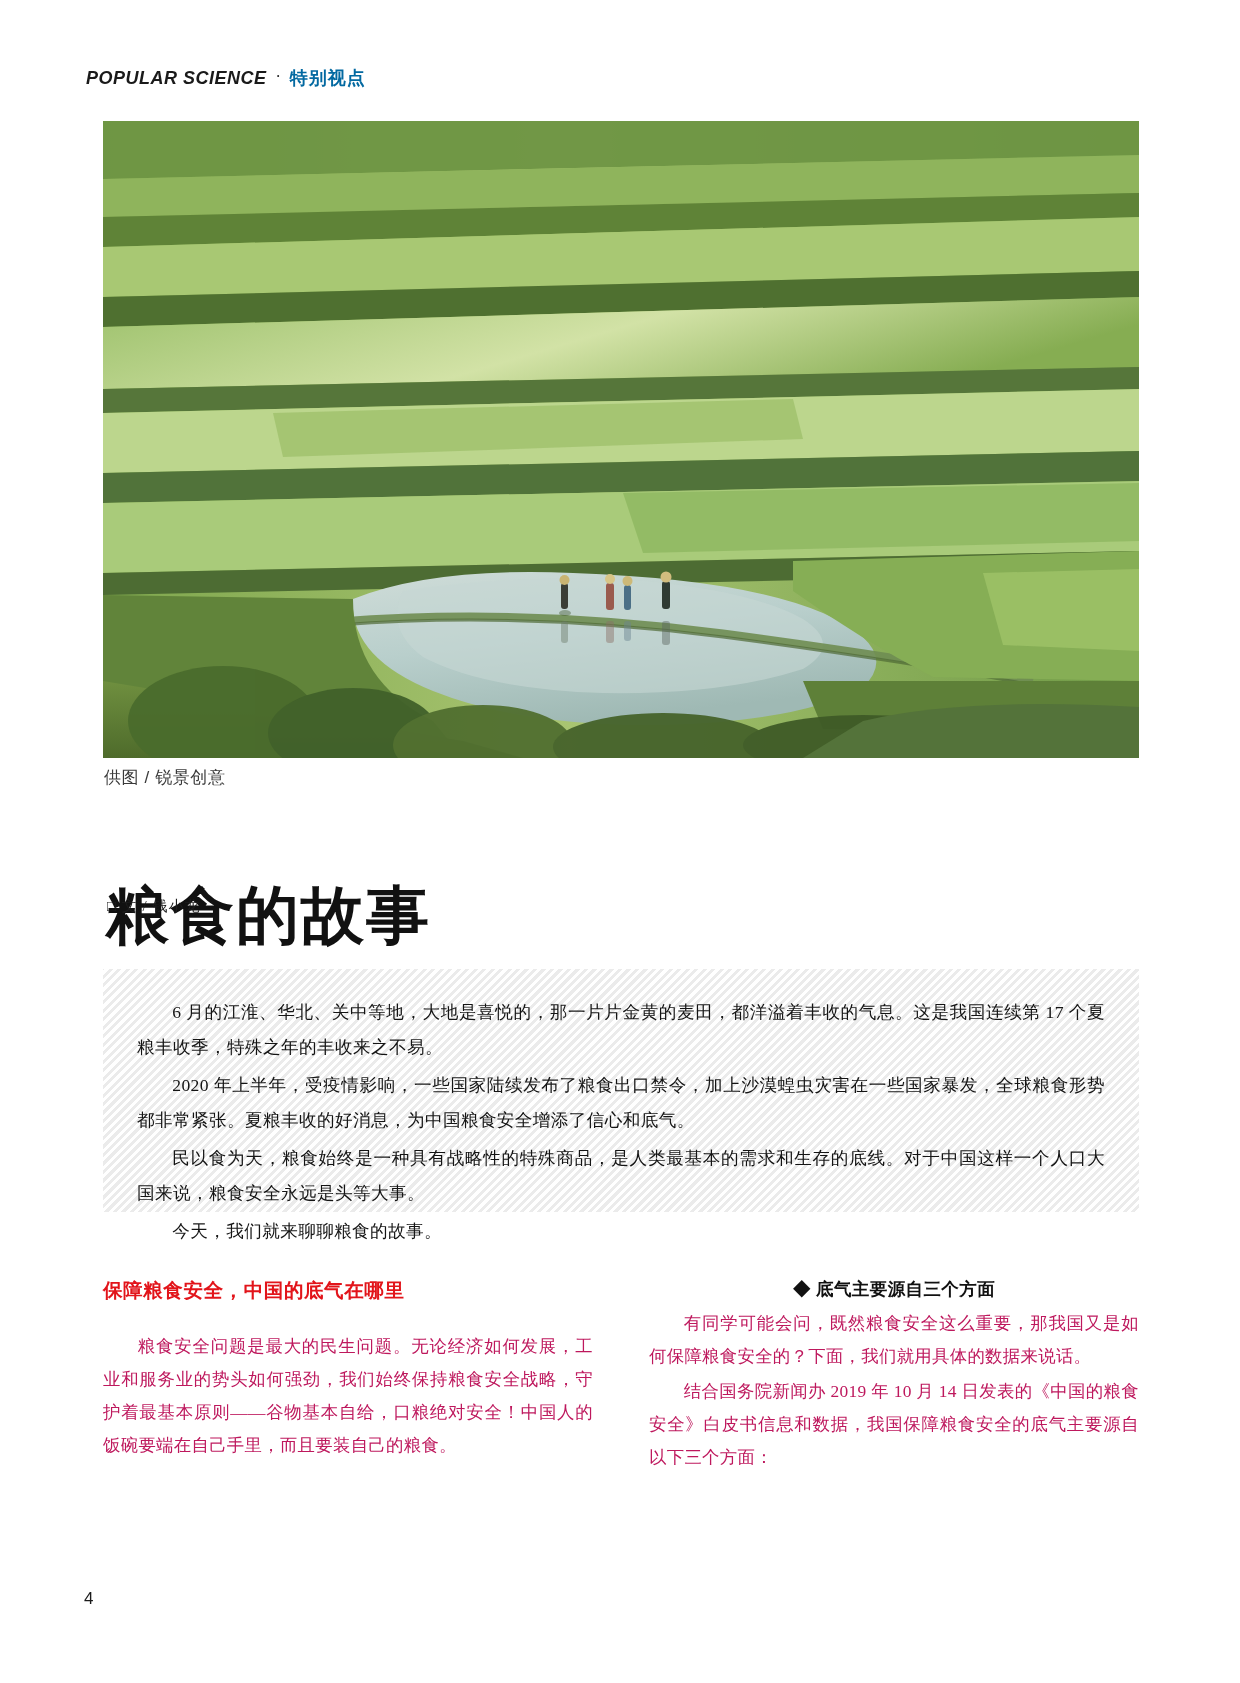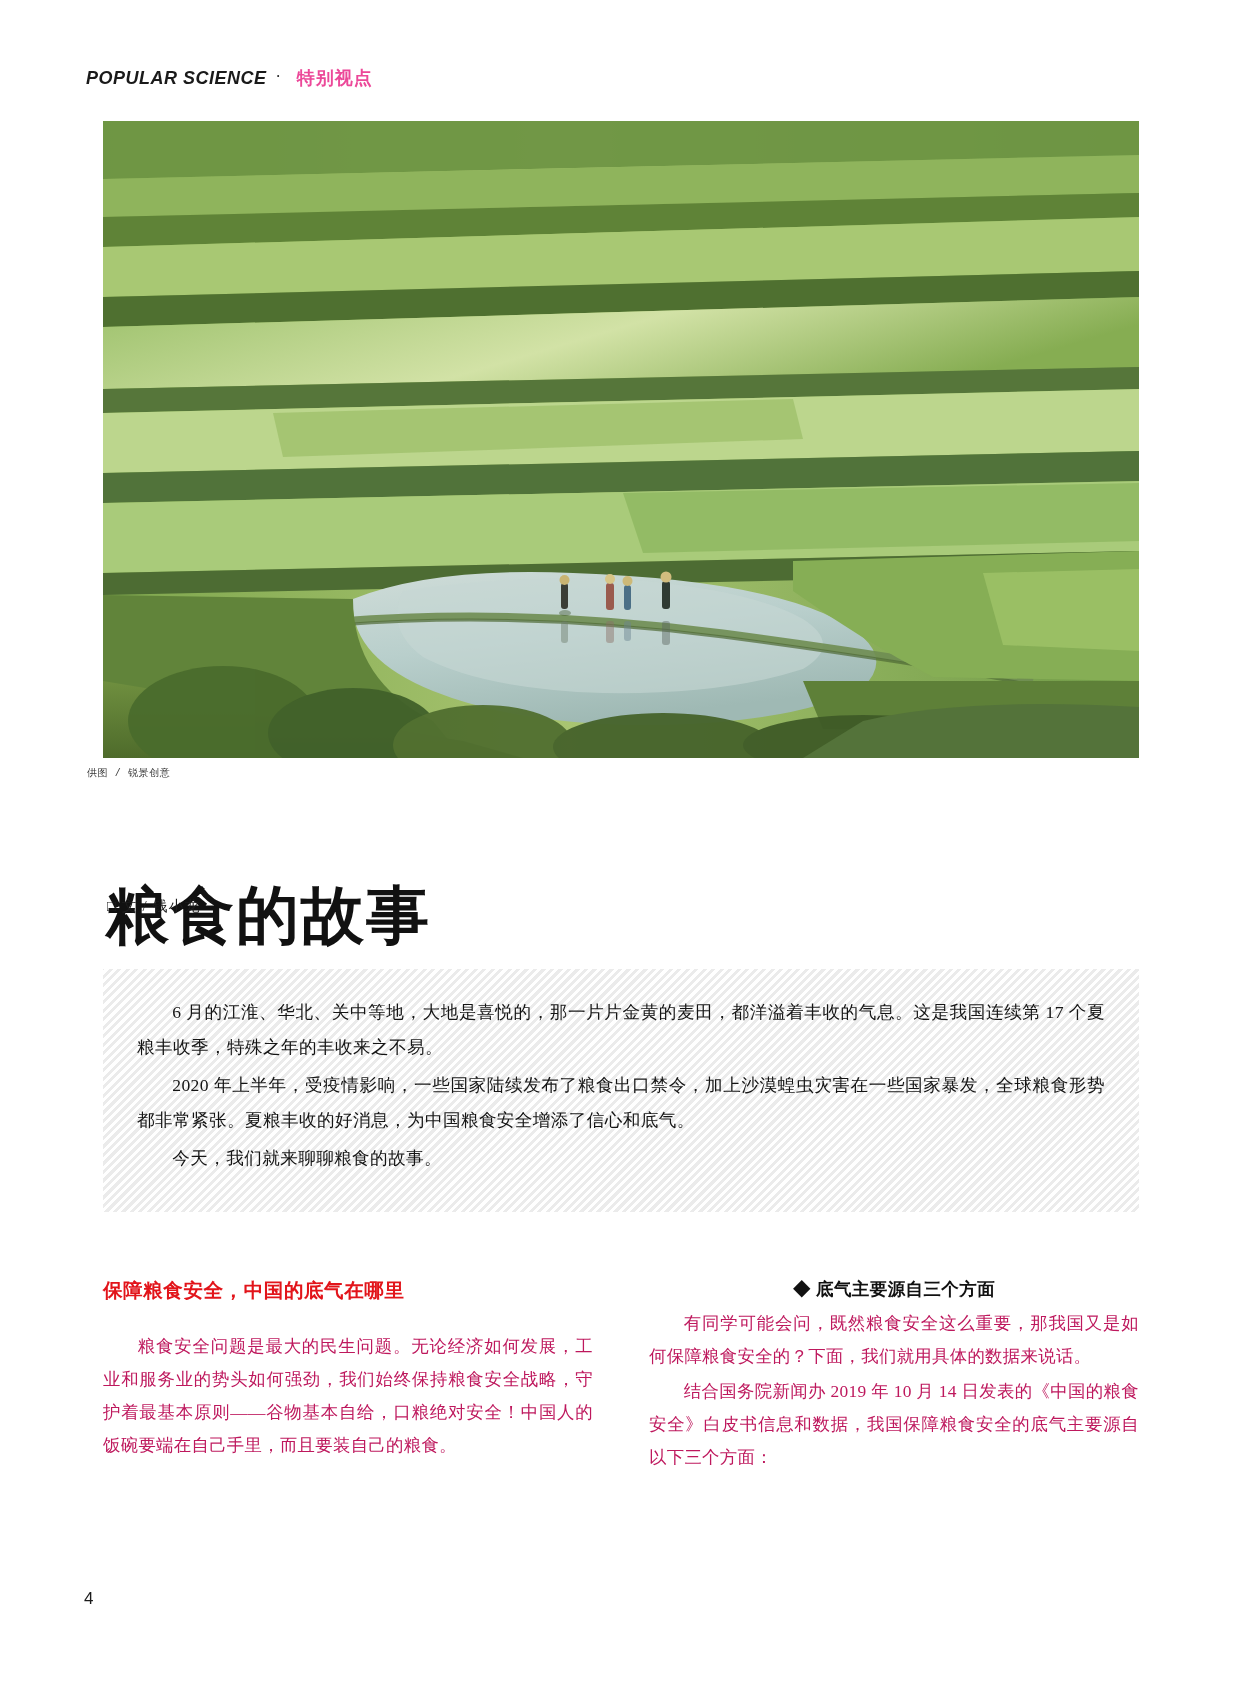--- a/index.html
+++ b/index.html
@@ -38,43 +38,42 @@
     color: #1a1a1a;
     font-size: 16px;
     line-height: 1;
     position: relative;
     top: -1px;
   }
   .section-label {
     font-family: "Liberation Sans", sans-serif;
     font-weight: bold;
     font-size: 18px;
-    color: #ec4899;
+    color: #0369a1;
     letter-spacing: 1px;
-    margin-left: 7px;
   }
 
   
   .hero {
     position: absolute;
     left: 103px;
     top: 121px;
     width: 1036px;
     height: 637px;
     overflow: hidden;
     background: #4c7a2e;
   }
   .hero svg { display: block; }
 
   .photo-credit {
     position: absolute;
-    left: 87px;
+    left: 104px;
     top: 766px;
-    font-family: Liberation Mono, monospace;
-    font-size: 10px;
+    font-family: Liberation Sans, sans-serif;
+    font-size: 17px;
     color: #3a3a3a;
     letter-spacing: 0.6px;
   }
 
   
   .article-title {
     position: absolute;
     left: 106px;
     top: 831px;
     font-family: "Liberation Sans", sans-serif;
@@ -261,20 +260,21 @@
 </div>
 
 <div class="photo-credit">供图 / 锐景创意</div>
 
 <h1 class="article-title">粮食的故事</h1>
 <div class="byline">□ 文 / 钱小龙</div>
 
 <div class="lead-box">
   <p>6 月的江淮、华北、关中等地，大地是喜悦的，那一片片金黄的麦田，都洋溢着丰收的气息。这是我国连续第 17 个夏粮丰收季，特殊之年的丰收来之不易。</p>
   <p>2020 年上半年，受疫情影响，一些国家陆续发布了粮食出口禁令，加上沙漠蝗虫灾害在一些国家暴发，全球粮食形势都非常紧张。夏粮丰收的好消息，为中国粮食安全增添了信心和底气。</p>
+  <p>民以食为天，粮食始终是一种具有战略性的特殊商品，是人类最基本的需求和生存的底线。对于中国这样一个人口大国来说，粮食安全永远是头等大事。</p>
   <p>今天，我们就来聊聊粮食的故事。</p>
 </div>
 
 <div class="columns">
   <div class="col">
     <h2 class="head-red">保障粮食安全，中国的底气在哪里</h2>
     <p class="body-p">粮食安全问题是最大的民生问题。无论经济如何发展，工业和服务业的势头如何强劲，我们始终保持粮食安全战略，守护着最基本原则——谷物基本自给，口粮绝对安全！中国人的饭碗要端在自己手里，而且要装自己的粮食。</p>
   </div>
   <div class="col">
     <h3 class="head-black">◆ 底气主要源自三个方面</h3>

